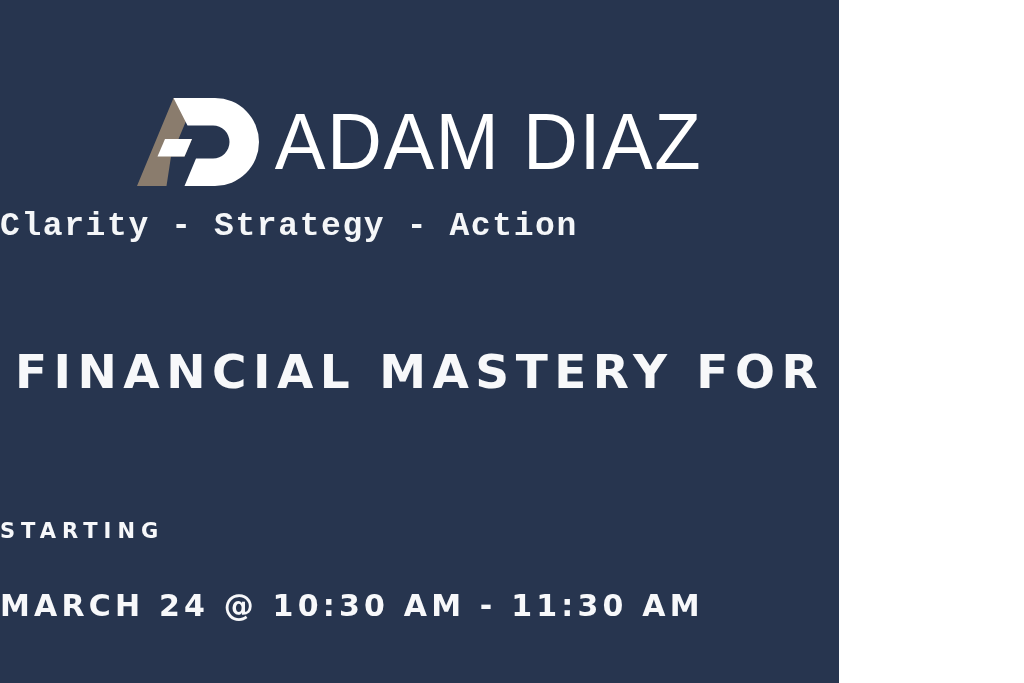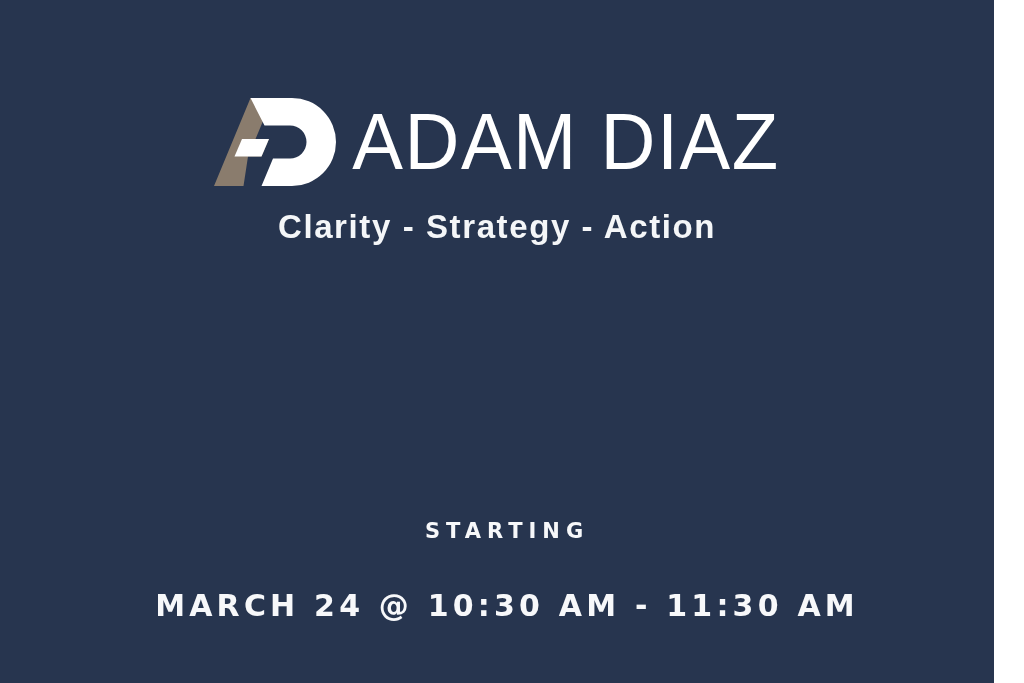--- a/index.html
+++ b/index.html
@@ -8,21 +8,21 @@
   }
   body {
     width: 1024px;
     height: 683px;
     overflow: hidden;
     font-family: "Liberation Sans", sans-serif;
   }
 
   .slide {
     position: relative;
-    width: 994px;
+    width: 839px;
     height: 683px;
     background: #27354f;
     box-sizing: border-box;
     display: flex;
     flex-direction: column;
     align-items: center;
   }
 
   
   .brand-lockup {
@@ -54,22 +54,21 @@
     margin-left: 10px;
     transform: scaleY(1.04);
     transform-origin: left center;
   }
 
   .brand-tagline {
     position: absolute;
     left: 0;
     right: 0;
     top: 207px;
-    text-align: center;
-    font-family: Liberation Sans, sans-serif;
+    font-family: Liberation Mono, monospace;
     font-weight: 700;
     font-size: 33px;
     letter-spacing: 1.6px;
     color: #f4f6f8;
     line-height: 1.2;
     white-space: nowrap;
   }
 
   
   .headline {
@@ -90,22 +89,21 @@
     display: block;
     white-space: nowrap;
   }
 
   
   .schedule {
     position: absolute;
     left: 0;
     right: 0;
     top: 519px;
-    text-align: center;
-    padding-left: 20px;
+    text-align: left;
   }
   .schedule-label {
     font-family: "DejaVu Sans", sans-serif;
     font-weight: 700;
     font-size: 21px;
     letter-spacing: 6px;
     color: #f7f8fa;
     text-transform: uppercase;
     white-space: nowrap;
     display: block;
@@ -137,20 +135,21 @@
 
       <path d="M34 41 L41.5 41 L55 41 L47.5 58.5 L34 58.5 L20.5 58.5 L28 41 Z" fill="#FFFFFF"></path>
     </svg>
 
     <span class="brand-name">ADAM DIAZ</span>
   </div>
 
   <div class="brand-tagline">Clarity - Strategy - Action</div>
 
   <div class="headline">
+    <span class="hl-line">FINANCIAL MASTERY FOR</span>
   </div>
 
   <div class="schedule">
     <span class="schedule-label">STARTING</span>
     <span class="schedule-datetime">MARCH 24 @ 10:30 AM - 11:30 AM</span>
   </div>
 
 </div>
 
 </body></html>

